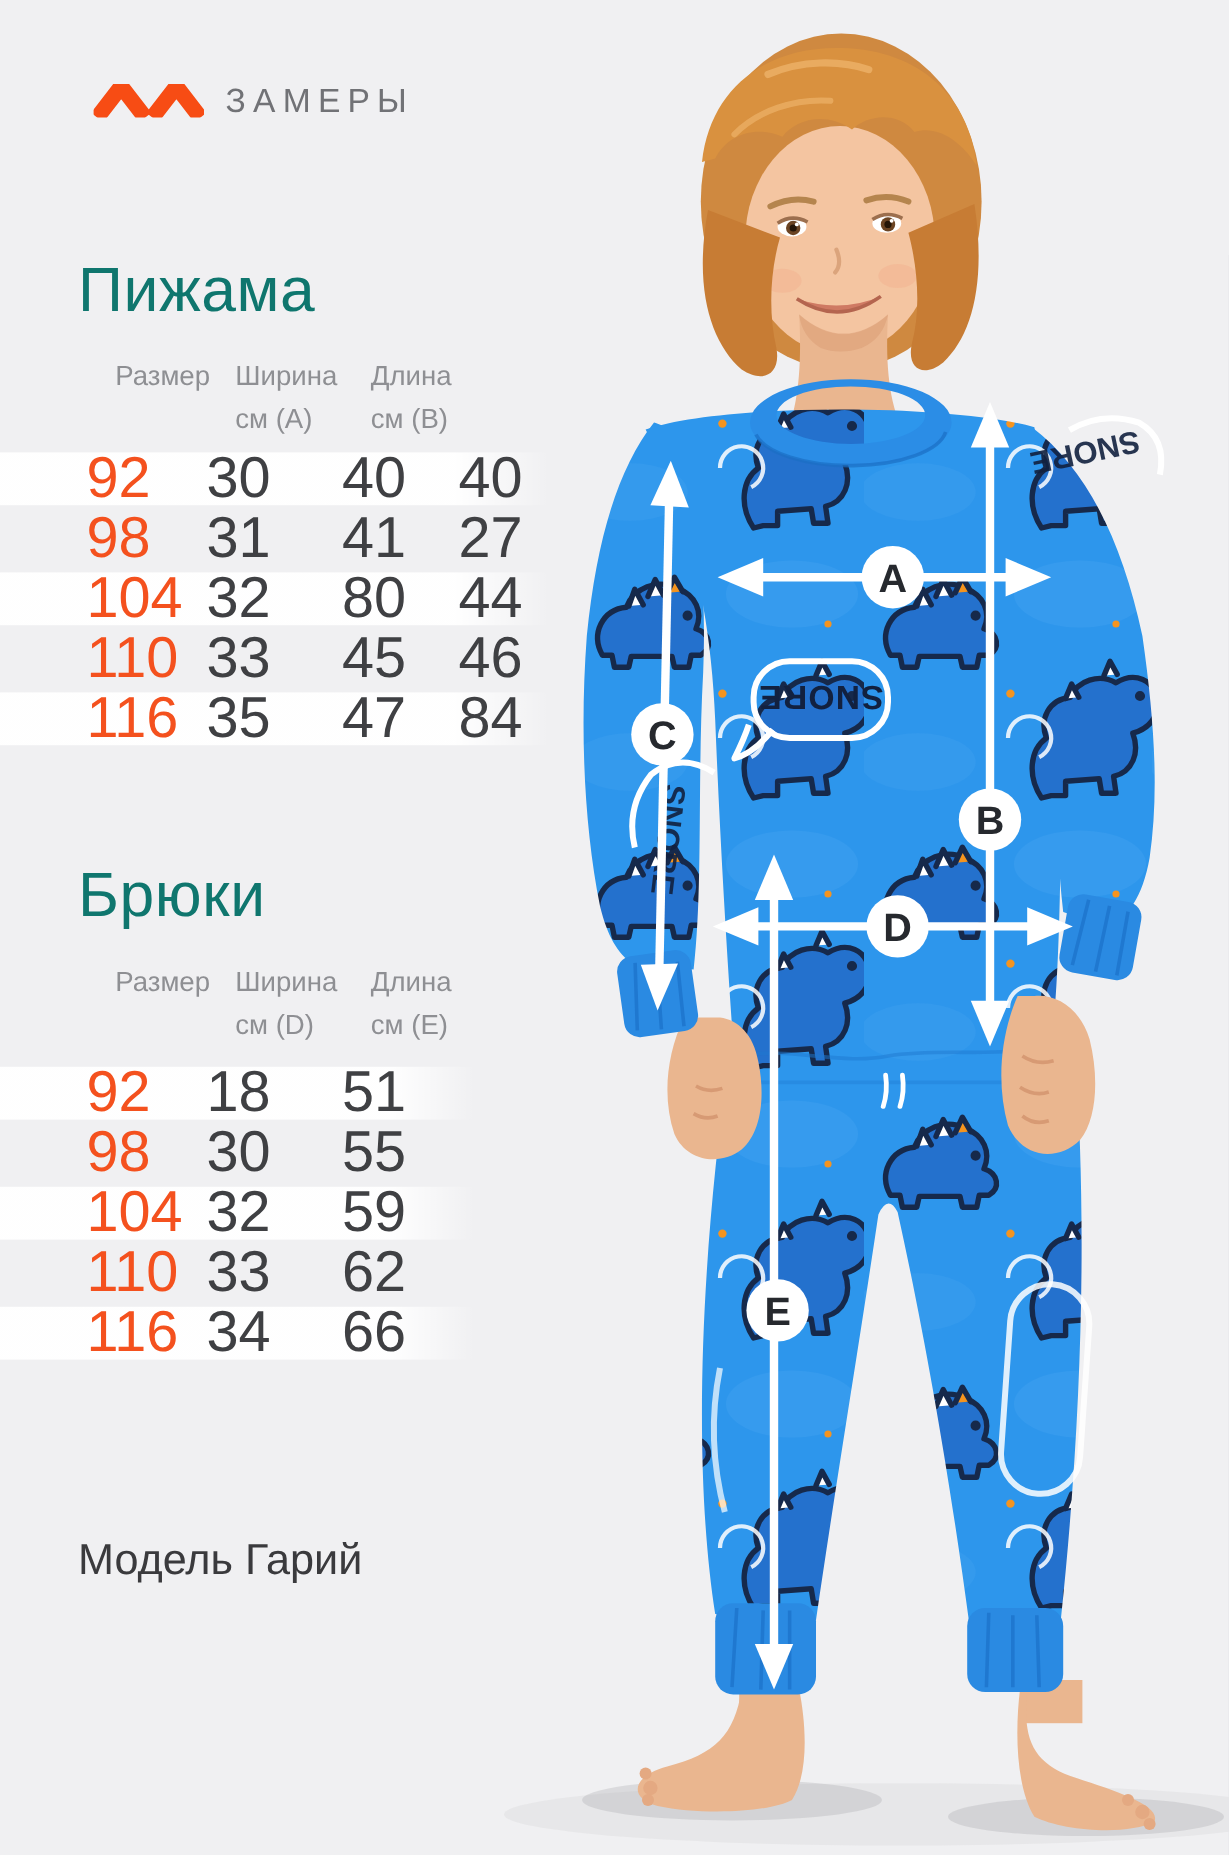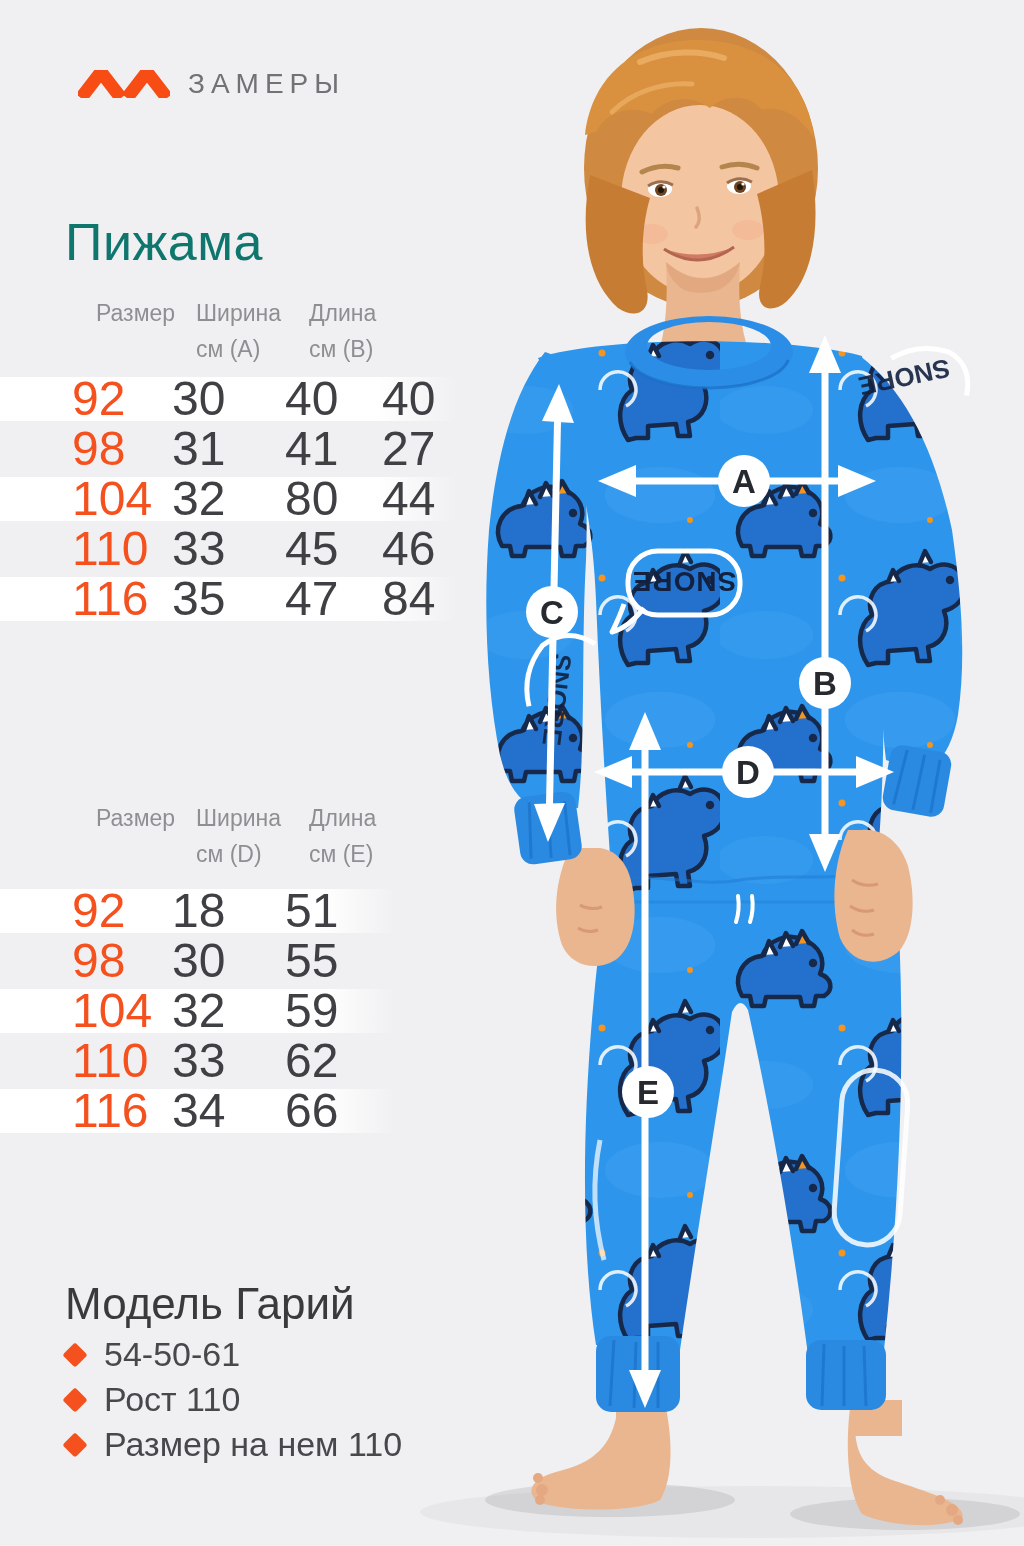--- a/index.html
+++ b/index.html
@@ -40,21 +40,21 @@
     background-image:linear-gradient(90deg, rgba(255,255,255,.97) 0px, rgba(255,255,255,.97) 380px, rgba(255,255,255,0) 458px);
     background-size:465px 44px;
   }
   .trousers-rows .trow.striped {
     background-image:linear-gradient(90deg, rgba(255,255,255,.97) 0px, rgba(255,255,255,.97) 325px, rgba(255,255,255,0) 396px);
     background-size:400px 44px;
   }
   .cell.size { color:#f4511e; }
 
   
-  .model-title { position:absolute; left:65px; top:1279px; margin:0; font-size:44px; font-weight:400; color:#3a3a3d; }
+  .model-title { position:absolute; left:65px; top:1279px; margin:0; font-size:36px; font-weight:400; color:#3a3a3d; }
   .model-list { position:absolute; left:65px; top:1332px; margin:0; padding:0; list-style:none; }
   .model-list li { display:flex; align-items:center; height:45px; font-size:34px; color:#47484b; }
   .diamond { width:18px; height:18px; background:#f4511e; border-radius:3px;
              transform:rotate(45deg); margin:0 20px 0 1px; flex:none; }
 </style>
 </head>
 <body>
 
 <div class="page">
 
@@ -291,20 +291,21 @@
       <div class="cell">46</div>
     </div>
     <div class="trow striped">
       <div class="cell size">116</div>
       <div class="cell">35</div>
       <div class="cell">47</div>
       <div class="cell">84</div>
     </div>
   </div>
 
+  <h2 class="sec-title trousers-title">Брюки</h2>
 
   <div class="thead trousers-head">
     <div class="hcell">
         <span>Размер</span>
         <span class="unit"></span>
       </div>
     <div class="hcell">
         <span>Ширина</span>
         <span class="unit">см (D)</span>
       </div>
@@ -336,28 +337,14 @@
       <div class="cell">62</div>
     </div>
     <div class="trow striped">
       <div class="cell size">116</div>
       <div class="cell">34</div>
       <div class="cell">66</div>
     </div>
   </div>
 
   <h3 class="model-title">Модель Гарий</h3>
-  <ul class="model-list">
-    <li>
-        <span class="diamond"></span>
-        <span>54-50-61</span>
-      </li>
-    <li>
-        <span class="diamond"></span>
-        <span>Рост 110</span>
-      </li>
-    <li>
-        <span class="diamond"></span>
-        <span>Размер на нем 110</span>
-      </li>
-  </ul>
 
 </div>
 
 </body></html>

